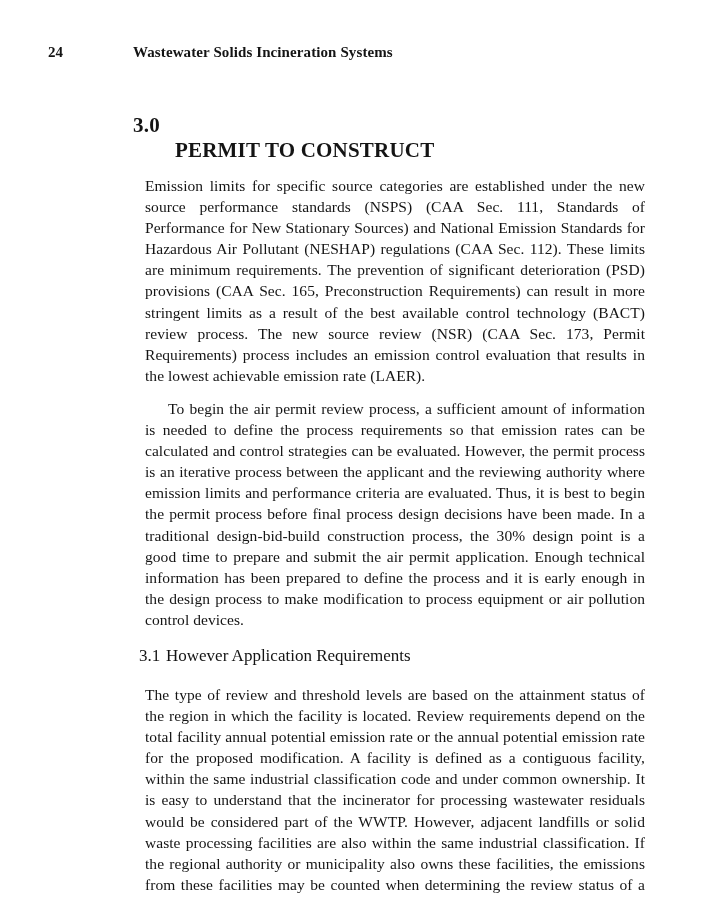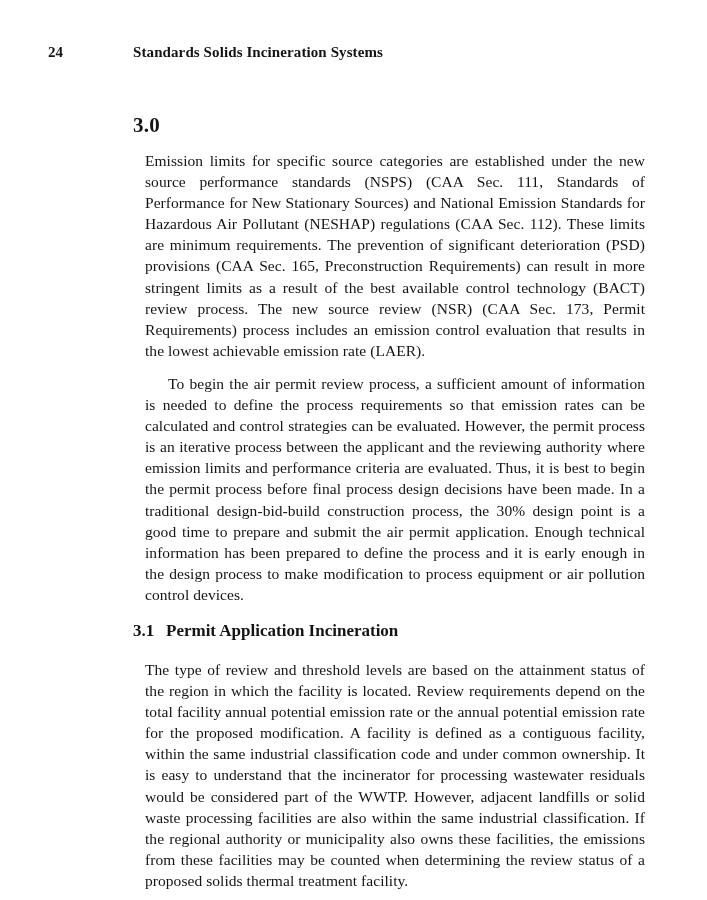--- a/index.html
+++ b/index.html
@@ -59,53 +59,55 @@
   }
   .body-para.indent {
     text-indent: 23px;
     font-family: Liberation Serif, serif;
   }
   .subsection-heading {
     display: flex;
     margin: 15px 0 18px 0;
     font-size: 17px;
     line-height: 21px;
-    font-weight: bold;
+    font-weight: normal;
+    text-align: center;
   }
   .subsection-number {
     width: 33px;
     flex-shrink: 0;
   }
 </style>
 </head>
 <body>
 
 <div class="page">
 
   <header class="running-head">
     <span class="folio">24</span>
-    <span class="running-title">Standards Solids Incineration Systems</span>
+    <span class="running-title">Wastewater Solids Incineration Systems</span>
   </header>
 
   <main class="content">
 
     <h1 class="section-heading">
       <span class="section-number">3.0</span>
       <span class="section-title">
         <br>
+        <span>PERMIT TO CONSTRUCT</span>
       </span>
     </h1>
 
     <p class="body-para">Emission limits for specific source categories are established under the new source performance standards (NSPS) (CAA Sec. 111, Standards of Performance for New Stationary Sources) and National Emission Standards for Hazardous Air Pollutant (NESHAP) regulations (CAA Sec. 112). These limits are minimum requirements. The prevention of significant deterioration (PSD) provisions (CAA Sec. 165, Preconstruction Requirements) can result in more stringent limits as a result of the best available control technology (BACT) review process. The new source review (NSR) (CAA Sec. 173, Permit Requirements) process includes an emission control evaluation that results in the lowest achievable emission rate (LAER).</p>
 
     <p class="body-para indent">To begin the air permit review process, a sufficient amount of information is needed to define the process requirements so that emission rates can be calculated and control strategies can be evaluated. However, the permit process is an iterative process between the applicant and the reviewing authority where emission limits and performance criteria are evaluated. Thus, it is best to begin the permit process before final process design decisions have been made. In a traditional design-bid-build construction process, the 30% design point is a good time to prepare and submit the air permit application. Enough technical information has been prepared to define the process and it is early enough in the design process to make modification to process equipment or air pollution control devices.</p>
 
     <h2 class="subsection-heading">
       <span class="subsection-number">3.1</span>
-      <span>Permit Application Incineration</span>
+      <span>However Application Requirements</span>
     </h2>
 
     <p class="body-para">The type of review and threshold levels are based on the attainment status of the region in which the facility is located. Review requirements depend on the total facility annual potential emission rate or the annual potential emission rate for the proposed modification. A facility is defined as a contiguous facility, within the same industrial classification code and under common ownership. It is easy to understand that the incinerator for processing wastewater residuals would be considered part of the WWTP. However, adjacent landfills or solid waste processing facilities are also within the same industrial classification. If the regional authority or municipality also owns these facilities, the emissions from these facilities may be counted when determining the review status of a proposed solids thermal treatment facility.</p>
 
 
   </main>
 
 </div>
 
 </body></html>

